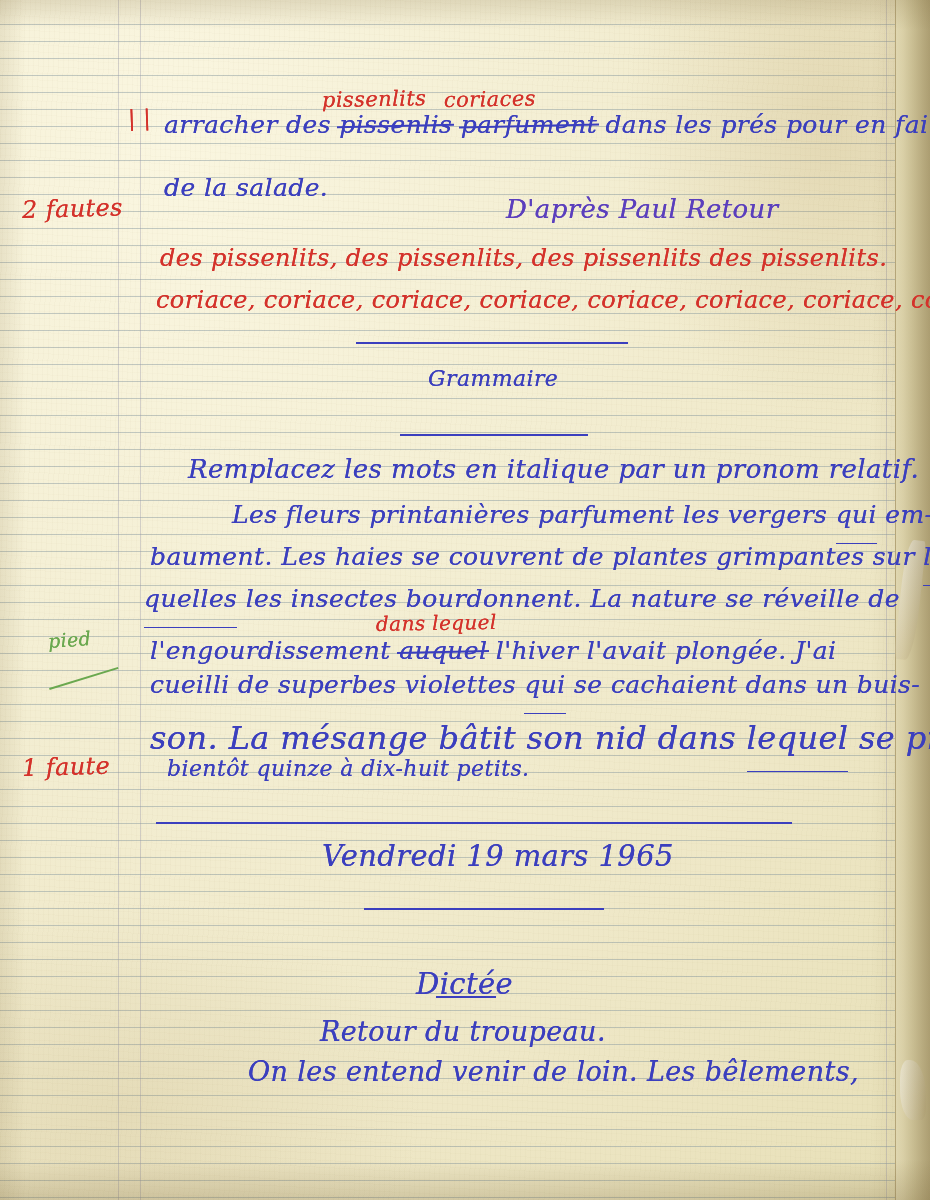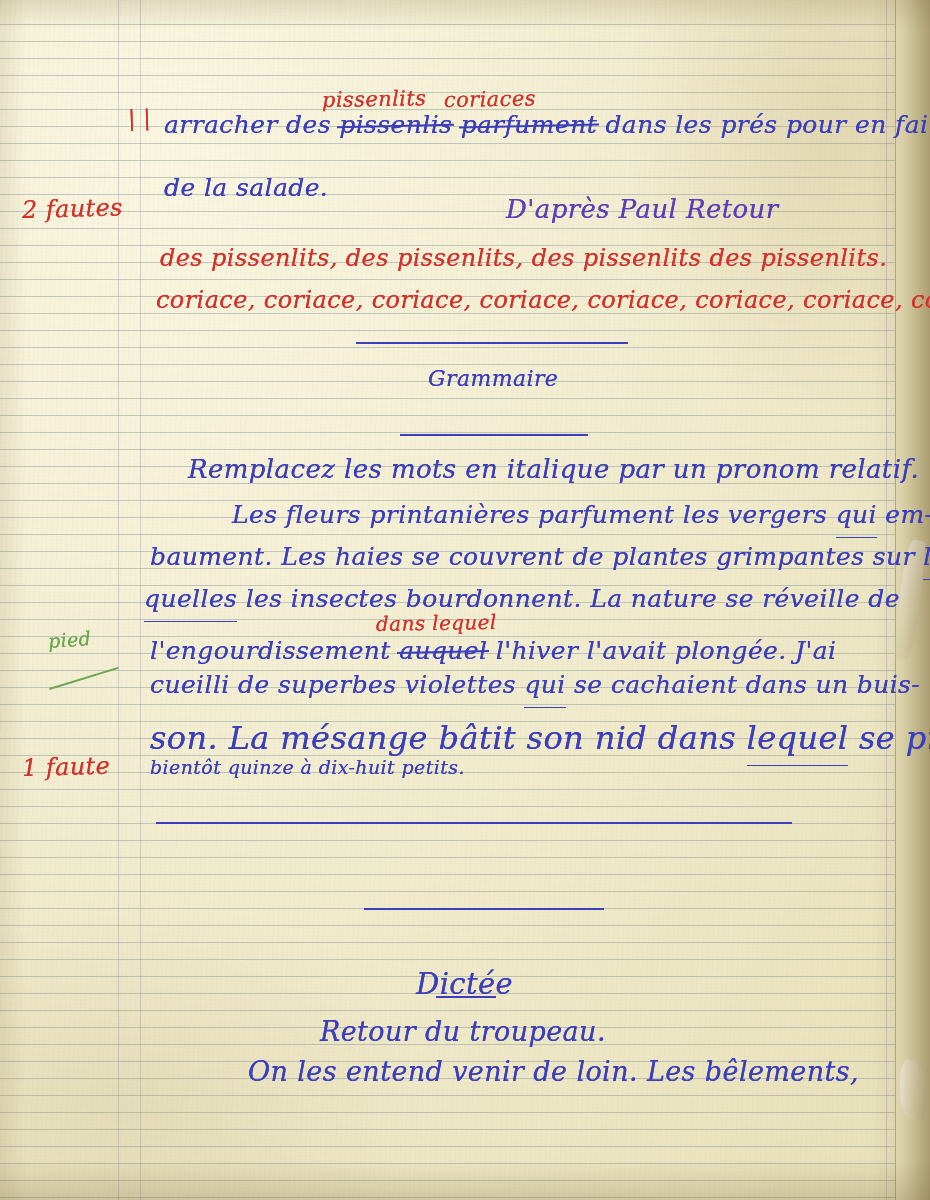--- a/index.html
+++ b/index.html
@@ -115,21 +115,21 @@
     content: "";
     position: absolute;
     left: -2px; right: -2px;
     top: 52%;
     height: 2px;
     background: currentColor;
     transform: rotate(-1.2deg);
   }
   .uline {
     border-bottom: 1.6px solid currentColor;
-    padding-bottom: 8px;
+    padding-bottom: 14px;
   }
 
   .hrule {
     position: absolute;
     height: 2px;
     background: #3b3fbe;
   }
 
   
   .hw { text-shadow: 0 0 0.6px currentColor; }
@@ -203,23 +203,24 @@
   </div>
 
   <div class="hw blue" style="left:150px; top:672px; font-size:25px;">
     <span>cueilli de superbes violettes </span><span class="uline">qui</span><span> se cachaient dans un buis-</span>
   </div>
 
   <div class="hw blue" style="left:150px; top:722px; font-size:32px;">
     <span>son. La mésange bâtit son nid dans </span><span class="uline">lequel</span><span> se presseront</span>
   </div>
 
-  <div class="hw blue" style="left:150px; top:758px; font-size:19px;text-align:right;">bientôt quinze à dix-huit petits.</div>
+  <div class="hw blue" style="left:167px; top:758px; font-size:22px;text-align:right;">bientôt quinze à dix-huit petits.</div>
 
   <div class="hrule" style="left:156px; top:822px; width:636px;"></div>
+  <div class="hw blue" style="left:322px; top:842px; font-size:29px;">Vendredi 19 mars 1965</div>
   <div class="hrule" style="left:364px; top:908px; width:240px;"></div>
 
   <div class="hw blue" style="left:416px; top:932px; font-size:29px;margin-top:38px;">Dictée</div>
   <div class="hrule" style="left:436px; top:996px; width:60px;"></div>
 
   <div class="hw blue" style="left:320px; top:1018px; font-size:27px;">Retour du troupeau.</div>
   <div class="hw blue" style="left:248px; top:1058px; font-size:27px;">On les entend venir de loin. Les bêlements,</div>
 
 </div>
 

